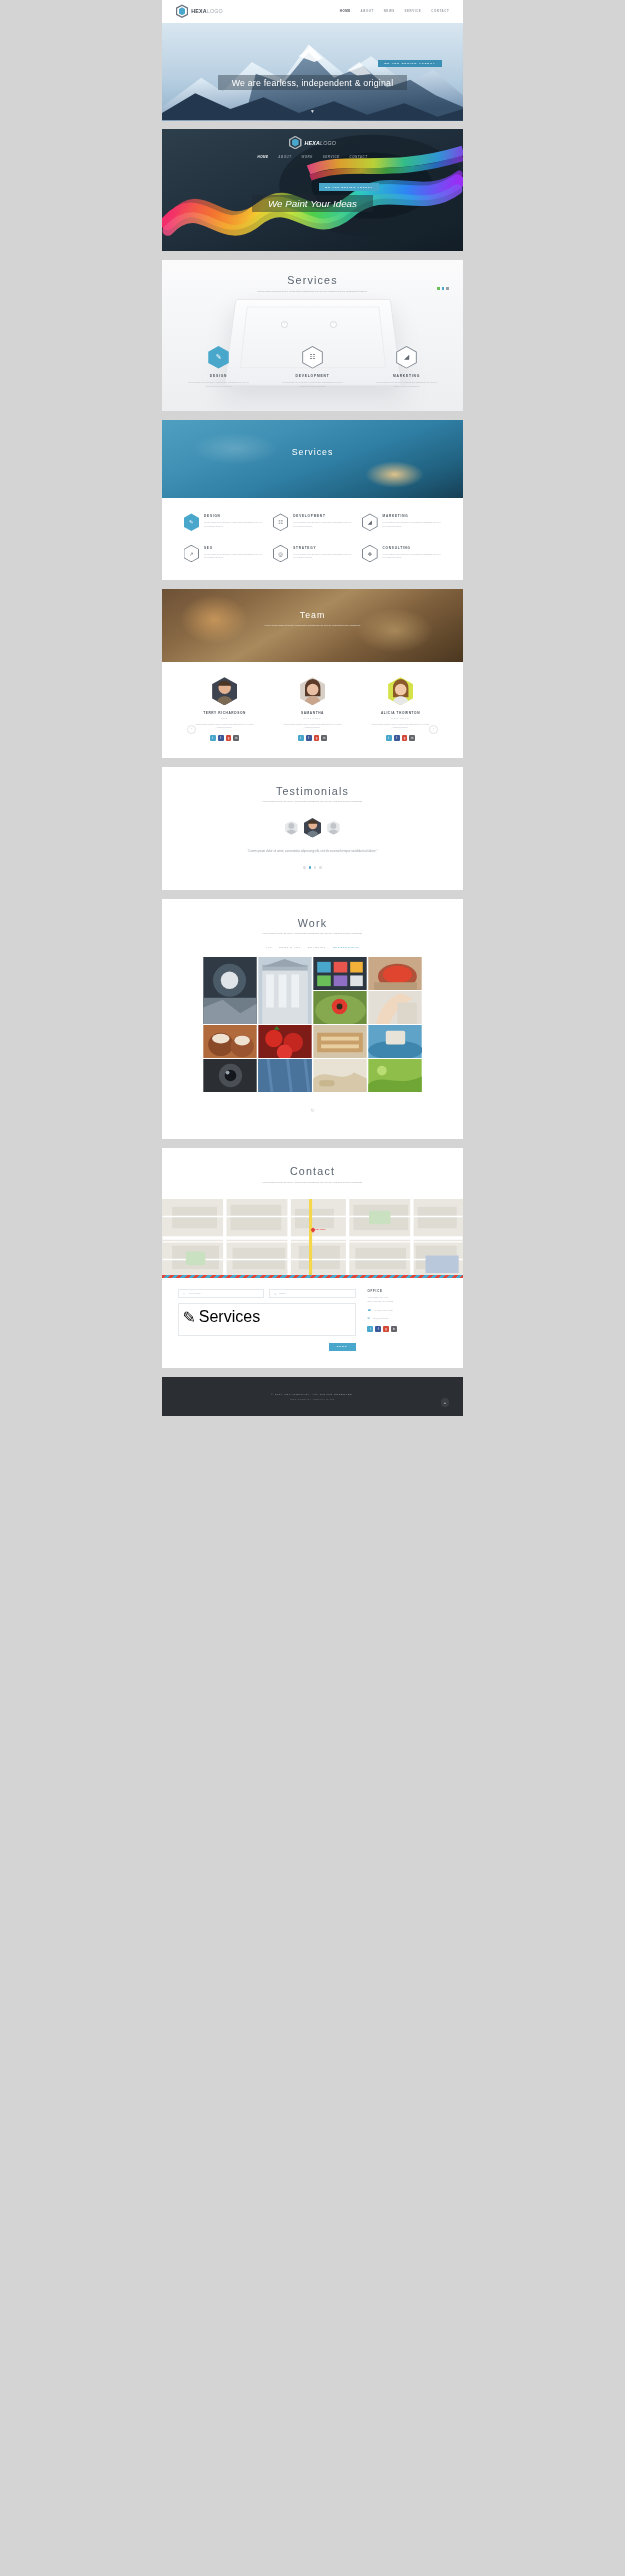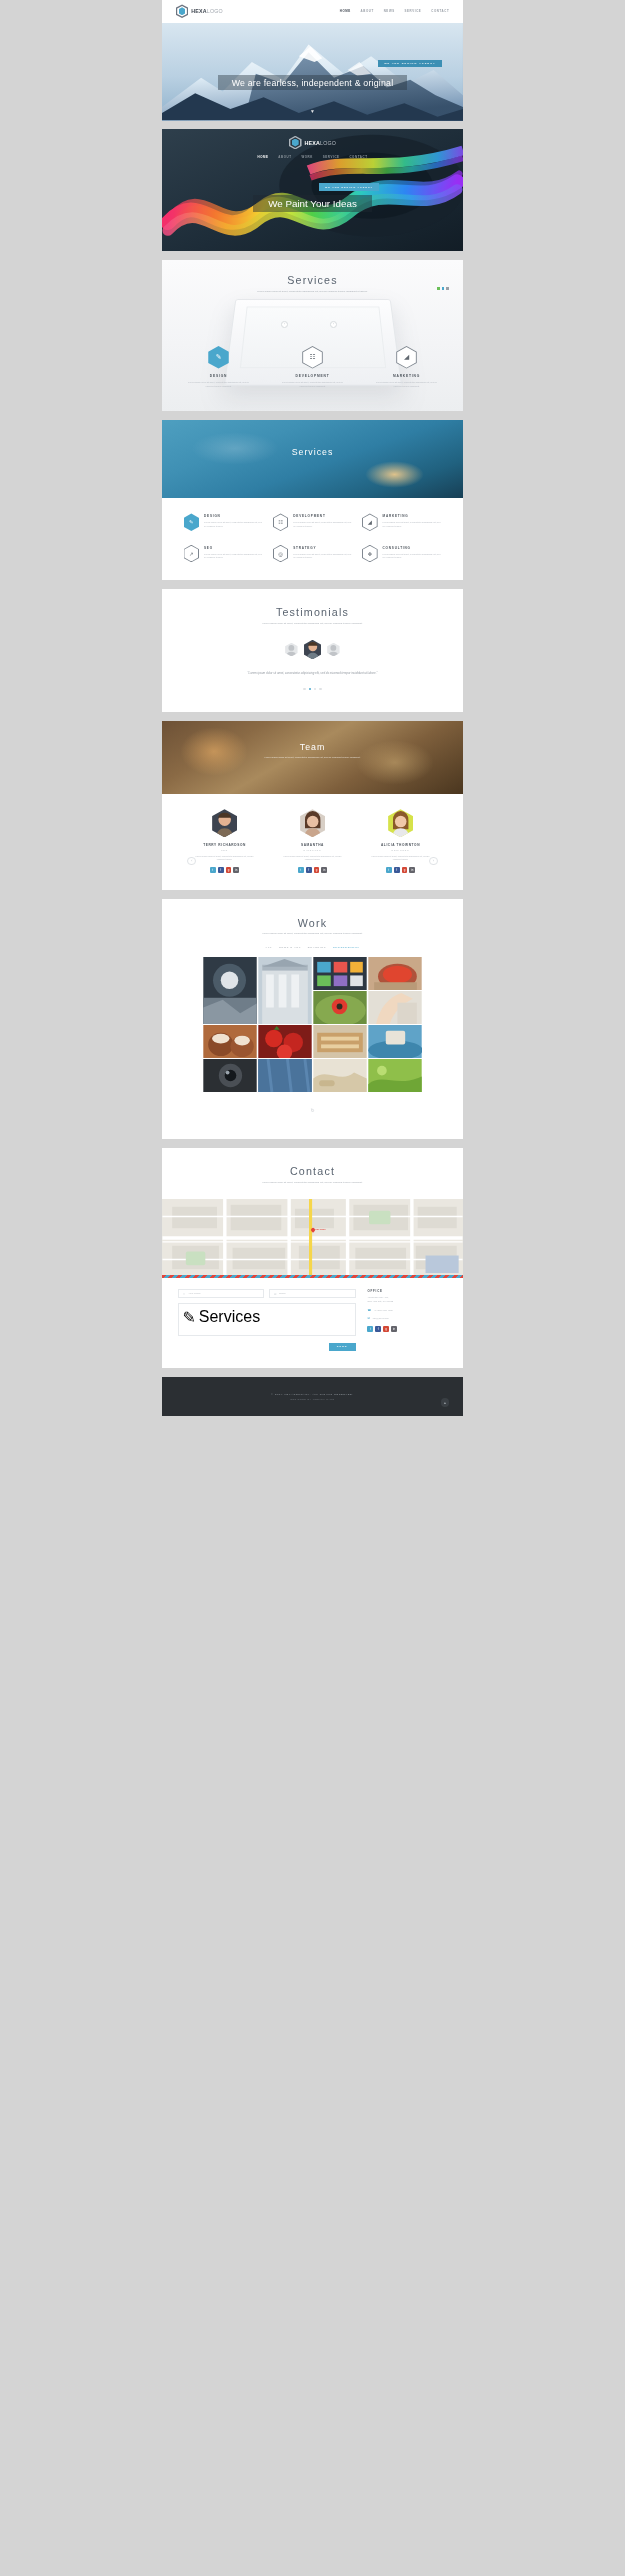--- a/index.html
+++ b/index.html
@@ -43,21 +43,21 @@
   }
   .mtn { position:absolute; inset:0; }
   .badge-strip { position:absolute; right:21.5px; top:37px; background:#3c8fb4; color:#fff; font-size:2.5px;
     letter-spacing:1px; padding:2.4px 5.9px; font-weight:600; }
   .hero-headline { position:absolute; left:0; right:0; top:49px; text-align:center; }
   .hero-headline span { display:inline-block; background:rgba(40,52,62,.42); color:#fff; font-size:8.8px;
     font-weight:300; padding:2.9px 13.7px; letter-spacing:0.2px; }
   .scroll-ico { position:absolute; left:50%; transform:translateX(-50%); bottom:6.8px; color:#fff; font-size:4.9px; opacity:.85; }
 
   
-  .hero2 { height:122px; position:relative; background:linear-gradient(150deg,#2a3a46 0%,#1d2b36 45%,#16222c 100%); overflow:hidden; }
+  .hero2 { height:122px; position:relative; background:linear-gradient(150deg,#2a3a46 0%,#1d2b36 45%,#16222c 100%); overflow:hidden;font-style:italic; }
   .badge-strip2 { position:absolute; right:84px; top:54px; background:#4aa7cc; color:#fff; font-size:2.4px;
     letter-spacing:0.9px; padding:2.4px 5.9px; font-weight:600; }
   .hero2-headline { position:absolute; left:0; right:0; top:64px; text-align:center; }
   .hero2-headline span { display:inline-block; background:rgba(30,40,48,.45); color:#fff; font-size:9.8px;
     font-weight:300; padding:2.9px 15.6px; }
 
   
   .svc-light { height:151px; position:relative;
     background:linear-gradient(180deg,#fbfbfc 0%,#f3f4f6 55%,#eceef0 100%); }
   .laptop { position:absolute; left:50%; top:33px; transform:translateX(-50%) perspective(254px) rotateX(22deg);
@@ -418,61 +418,20 @@
           </div>
         <div class="body">
             <div class="svc-name">CONSULTING</div>
         <div class="svc-txt">Lorem ipsum dolor sit amet, consectetur adipisicing elit, sed do eiusmod tempor.</div>
           </div>
       </div>
     </div>
   </div>
 
   <div class="block">
-    <div class="testi">
-      <div class="sec-title">Testimonials</div>
-      <div class="sec-sub" style="width:147px;margin:3.9px auto 0 auto;">Lorem ipsum dolor sit amet, consectetur adipisicing elit, sed do eiusmod tempor incididunt.</div>
-
-      <div class="t-faces">
-        <div class="t-face">
-          <svg viewBox="0 0 13 14" width="12.7" height="13.7">
-              <rect width="13" height="14" fill="#cfd4d8"></rect>
-              <circle cx="6.5" cy="5" r="3" fill="#8e949b"></circle>
-              <path d="M1,14 c.5,-4 3,-5 5.5,-5 c2.5,0 5,1 5.5,5z" fill="#8e949b"></path>
-            </svg>
-        </div>
-        <div class="t-face big">
-          <svg viewBox="0 0 18 20" width="17.6" height="19.5">
-              <rect width="18" height="20" fill="#3d4450"></rect>
-              <circle cx="9" cy="7" r="4.5" fill="#e3b292"></circle>
-              <path d="M9,2 a5,5 0 0 1 5,4 l-10,0 a5,5 0 0 1 5,-4z" fill="#4a3626"></path>
-              <path d="M2,20 c1,-5 4,-7 7,-7 c3,0 6,2 7,7z" fill="#6f7c86"></path>
-            </svg>
-        </div>
-        <div class="t-face">
-          <svg viewBox="0 0 13 14" width="12.7" height="13.7">
-              <rect width="13" height="14" fill="#cfd4d8"></rect>
-              <circle cx="6.5" cy="5" r="3" fill="#8e949b"></circle>
-              <path d="M1,14 c.5,-4 3,-5 5.5,-5 c2.5,0 5,1 5.5,5z" fill="#8e949b"></path>
-            </svg>
-        </div>
-      </div>
-
-      <div class="t-quote">"Lorem ipsum dolor sit amet, consectetur adipisicing elit, sed do eiusmod tempor incididunt ut labore."</div>
-
-      <div class="t-dots">
-        <i></i>
-        <i class="on"></i>
-        <i></i>
-        <i></i>
-      </div>
-    </div>
-  </div>
-
-  <div class="block">
     <div class="team-banner">
       <div class="b1"></div>
         <div class="b2"></div>
       <h2>Team</h2>
       <p style="width:147px;margin:0 auto;left:0;right:0;">Lorem ipsum dolor sit amet, consectetur adipisicing elit, sed do eiusmod tempor incididunt.</p>
     </div>
 
     <div class="team-wrap">
       <div class="side-arrow l">‹</div>
       <div class="side-arrow r">›</div>
@@ -527,20 +486,61 @@
           <div class="m-name">ALICIA THOWNTON</div>
           <div class="m-role">DESIGNER</div>
           <div class="m-txt">Lorem ipsum dolor sit amet, consectetur adipisicing elit, sed do eiusmod tempor.</div>
           <div class="socials">
             <i class="tw">t</i>
               <i class="fb">f</i>
             <i class="gp">g</i>
               <i class="in">in</i>
           </div>
         </div>
+      </div>
+    </div>
+  </div>
+
+  <div class="block">
+    <div class="testi">
+      <div class="sec-title">Testimonials</div>
+      <div class="sec-sub" style="width:147px;margin:3.9px auto 0 auto;">Lorem ipsum dolor sit amet, consectetur adipisicing elit, sed do eiusmod tempor incididunt.</div>
+
+      <div class="t-faces">
+        <div class="t-face">
+          <svg viewBox="0 0 13 14" width="12.7" height="13.7">
+              <rect width="13" height="14" fill="#cfd4d8"></rect>
+              <circle cx="6.5" cy="5" r="3" fill="#8e949b"></circle>
+              <path d="M1,14 c.5,-4 3,-5 5.5,-5 c2.5,0 5,1 5.5,5z" fill="#8e949b"></path>
+            </svg>
+        </div>
+        <div class="t-face big">
+          <svg viewBox="0 0 18 20" width="17.6" height="19.5">
+              <rect width="18" height="20" fill="#3d4450"></rect>
+              <circle cx="9" cy="7" r="4.5" fill="#e3b292"></circle>
+              <path d="M9,2 a5,5 0 0 1 5,4 l-10,0 a5,5 0 0 1 5,-4z" fill="#4a3626"></path>
+              <path d="M2,20 c1,-5 4,-7 7,-7 c3,0 6,2 7,7z" fill="#6f7c86"></path>
+            </svg>
+        </div>
+        <div class="t-face">
+          <svg viewBox="0 0 13 14" width="12.7" height="13.7">
+              <rect width="13" height="14" fill="#cfd4d8"></rect>
+              <circle cx="6.5" cy="5" r="3" fill="#8e949b"></circle>
+              <path d="M1,14 c.5,-4 3,-5 5.5,-5 c2.5,0 5,1 5.5,5z" fill="#8e949b"></path>
+            </svg>
+        </div>
+      </div>
+
+      <div class="t-quote">"Lorem ipsum dolor sit amet, consectetur adipisicing elit, sed do eiusmod tempor incididunt ut labore."</div>
+
+      <div class="t-dots">
+        <i></i>
+        <i class="on"></i>
+        <i></i>
+        <i></i>
       </div>
     </div>
   </div>
 
   <div class="block">
     <div class="work">
       <div class="sec-title">Work</div>
       <div class="sec-sub" style="width:147px;margin:3.9px auto 0 auto;">Lorem ipsum dolor sit amet, consectetur adipisicing elit, sed do eiusmod tempor incididunt.</div>
 
       <div class="filters">

